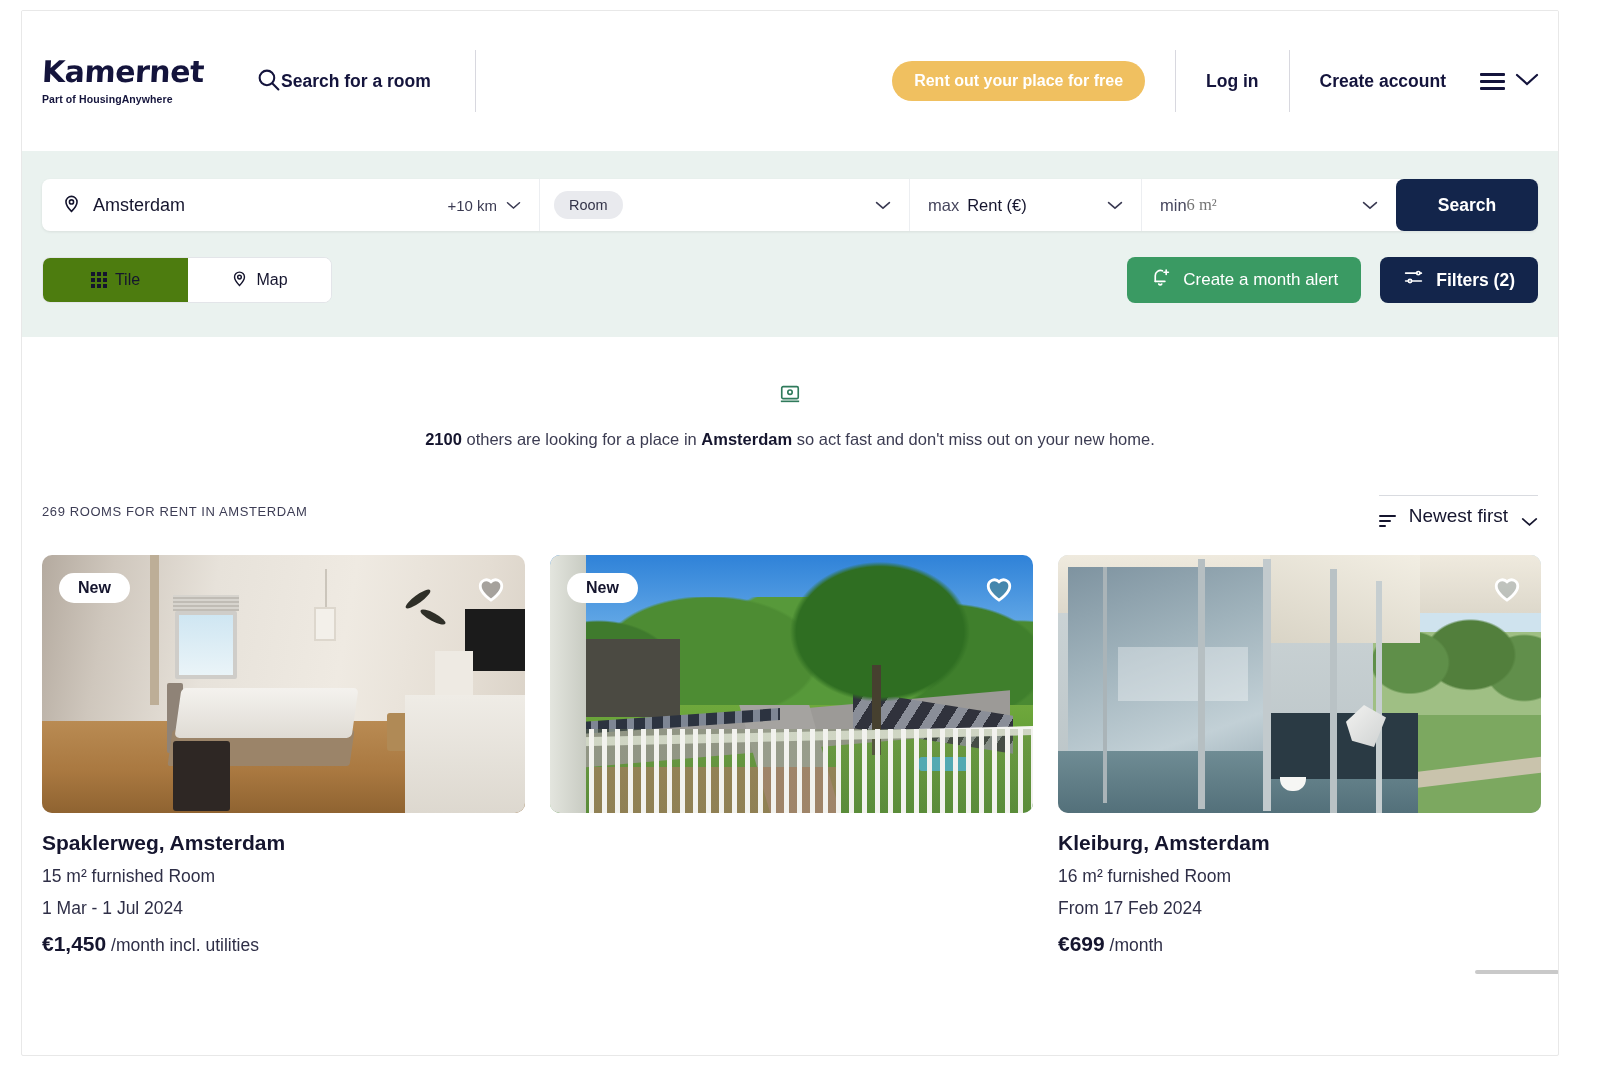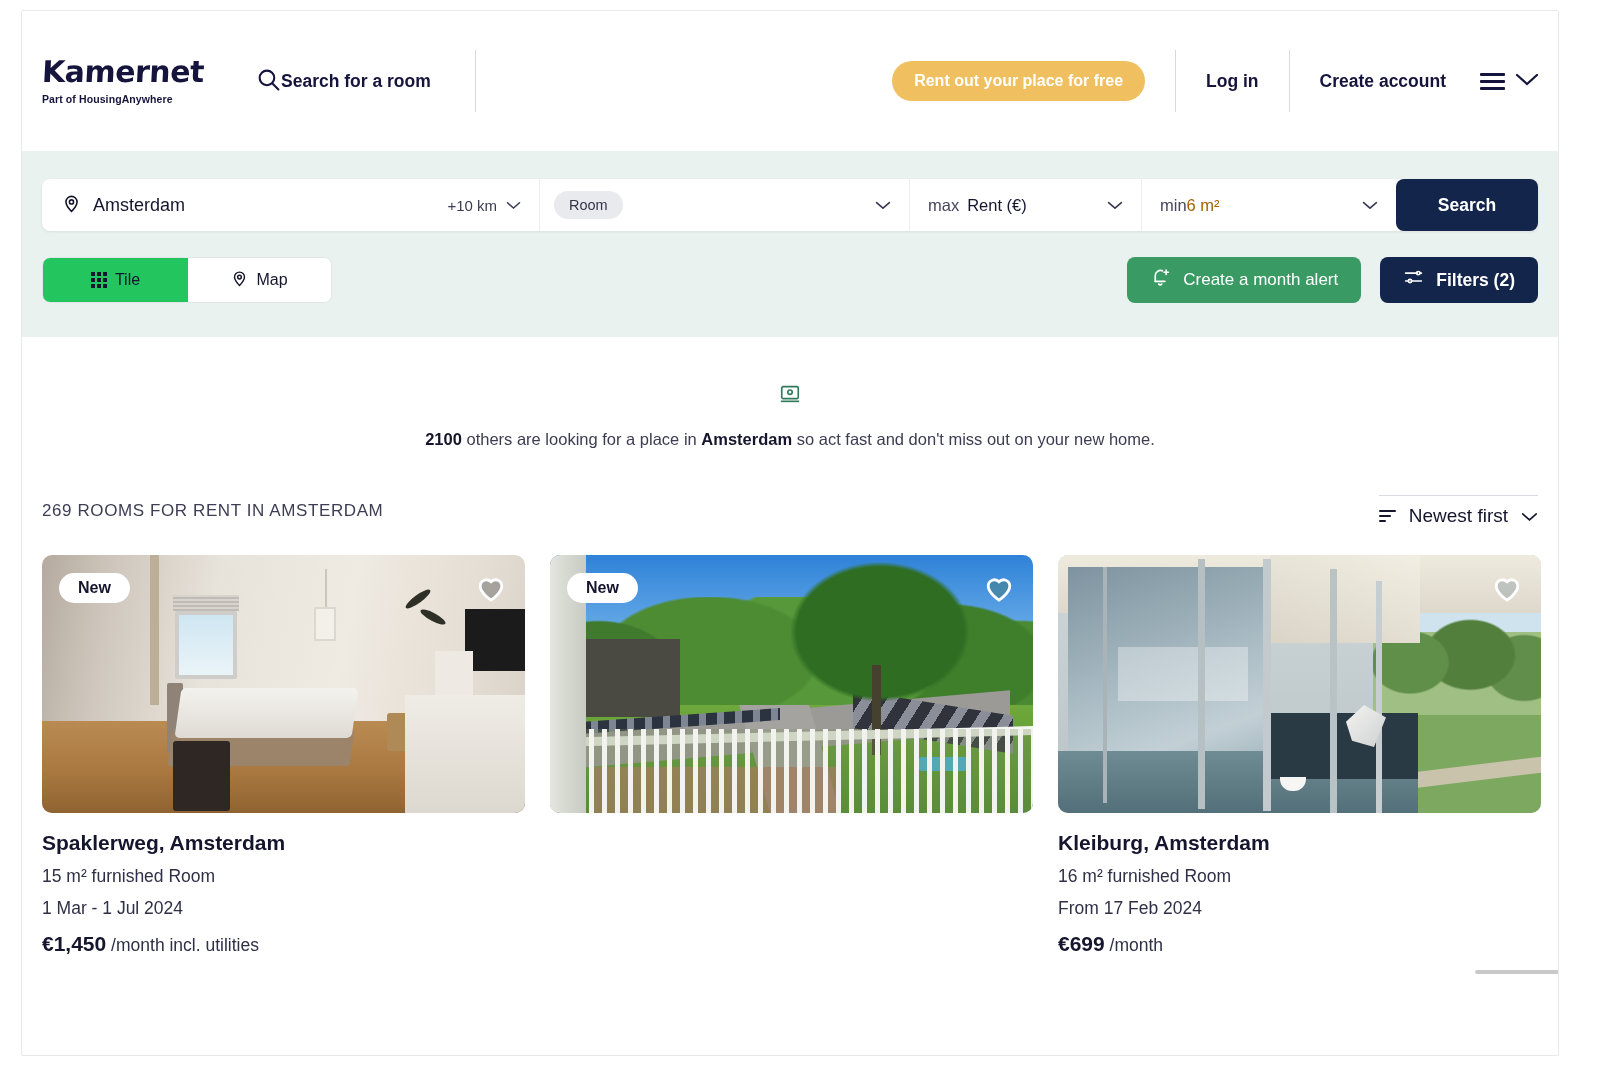--- a/index.html
+++ b/index.html
@@ -138,21 +138,21 @@
     gap: 8px;
   }
   .sb-rent .lbl-min { font-size: 16.5px; color: #47475e; text-align: center; }
   .sb-rent .lbl-main { font-size: 16.5px; color: #15152e; }
   .sb-size {
     flex: 1 1 auto;
     display: flex; align-items: center;
     padding: 0 18px;
   }
   .sb-size .lbl-min { font-size: 16.5px; color: #47475e; }
-  .sb-size .lbl-main { font-size: 16.5px; color: #a16207; }
+  .sb-size .lbl-main { font-size: 16.5px; color: #737373; font-family: Liberation Serif, serif; }
   .caret { margin-left: auto; cursor: pointer; display: flex; }
   .btn-search {
     flex: 0 0 auto;
     width: 142px;
     background: #13254b;
     color: #ffffff;
     border: none;
     border-radius: 8px;
     font-size: 17.5px;
     font-weight: 600;
@@ -171,21 +171,21 @@
     height: 46px;
   }
   .vt {
     display: flex; align-items: center; justify-content: center;
     gap: 8px;
     font-size: 16px;
     color: #15152e;
     cursor: pointer;
     padding: 0 26px;
   }
-  .vt.tile { width: 145px; background: #22c55e; }
+  .vt.tile { width: 145px; background: #4d7c0f; }
   .vt.map  { width: 143px; background: #ffffff; }
   .grid-icon { display: grid; grid-template-columns: repeat(3,4px); gap: 2px; }
   .grid-icon i { width: 4px; height: 4px; background: #15152e; display: block; }
   .tools-right { margin-left: auto; display: flex; gap: 19px; }
   .btn-alert {
     background: #3a9a63;
     color: #ffffff;
     border: none; border-radius: 8px;
     height: 46px; padding: 0 23px;
     font-size: 17px; font-weight: 500;
@@ -211,27 +211,27 @@
     flex-direction: column;
   }
   .notice b { color: #15152e; font-weight: 700; }
 
   
   .resultshead {
     display: flex; align-items: center;
     padding: 46px 20px 0 20px;
   }
   .rescount {
-    font-size: 17px;
+    font-size: 13px;
     letter-spacing: 0.6px;
     color: #3d3d55;
   }
   .sortbox {
     margin-left: auto;
-    display: flex; align-items: center; gap: 13px;
+    display: flex; align-items: flex-end; gap: 13px;
     padding-top: 9px;
     border-top: 1px solid #d9dbe0;
     cursor: pointer;
   }
   .sortbox .lbl { font-size: 19px; color: #15152e; }
   .sort-icon { display: flex; flex-direction: column; gap: 3px; align-items: flex-start; }
   .sort-icon i { display: block; height: 2px; background: #15152e; border-radius: 1px; }
   .sort-icon i:nth-child(1) { width: 17px; }
   .sort-icon i:nth-child(2) { width: 12px; }
   .sort-icon i:nth-child(3) { width: 7px; }

